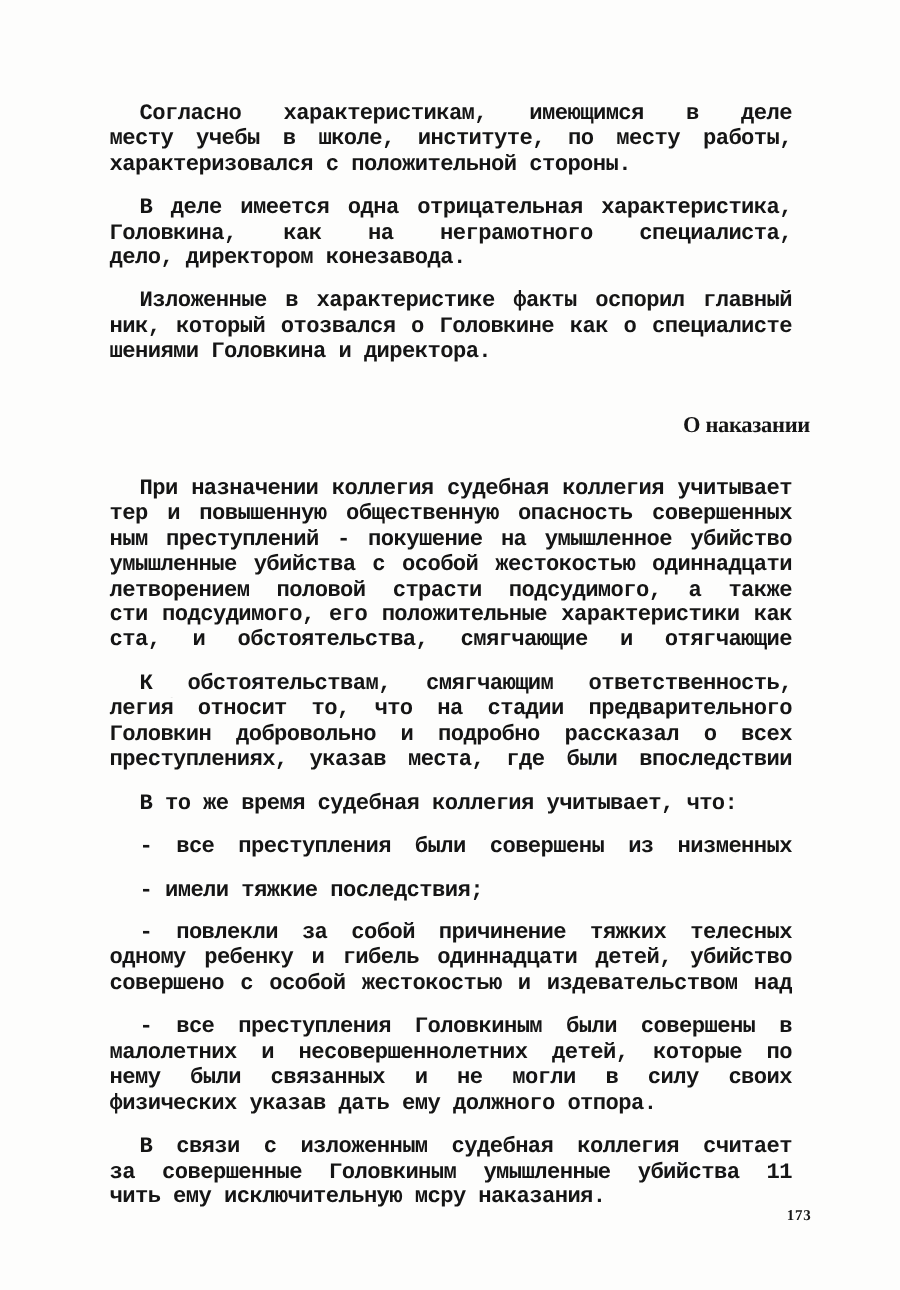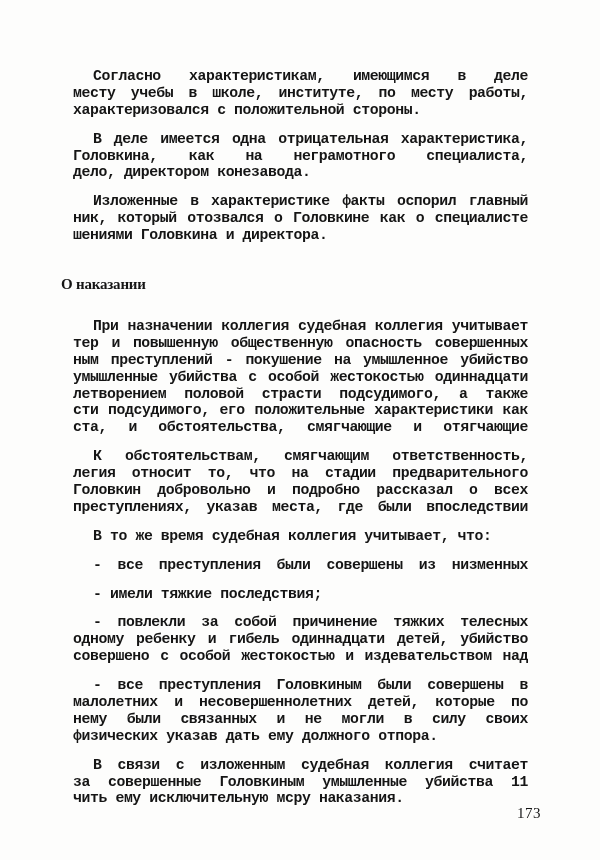--- a/index.html
+++ b/index.html
@@ -35,33 +35,33 @@
     overflow: hidden;
   }
   .line.first { text-indent: 20px; }
   .line.last { text-align-last: left; }
   .heading {
     position: absolute;
     left: 61px;
     top: 276px;
     width: 479px;
     margin: 0;
-    text-align: left;
+    text-align: right;
     font-size: 15px;
     font-weight: bold;
     letter-spacing: -0.2px;
   }
   .page-number {
     position: absolute;
     top: 805px;
     left: 61px;
     width: 480px;
     text-align: right;
-    font-weight: normal;
-    font-size: 15px;
+    font-weight: bold;
+    font-size: 10px;
     letter-spacing: 0.5px;
   }
 </style>
 </head>
 <body>
 
 <div class="page">
   <div class="text-col block-a" id="blockA">
       <div class="paragraph">
         <div class="line first">Согласно характеристикам, имеющимся в деле Головкина, по</div>

